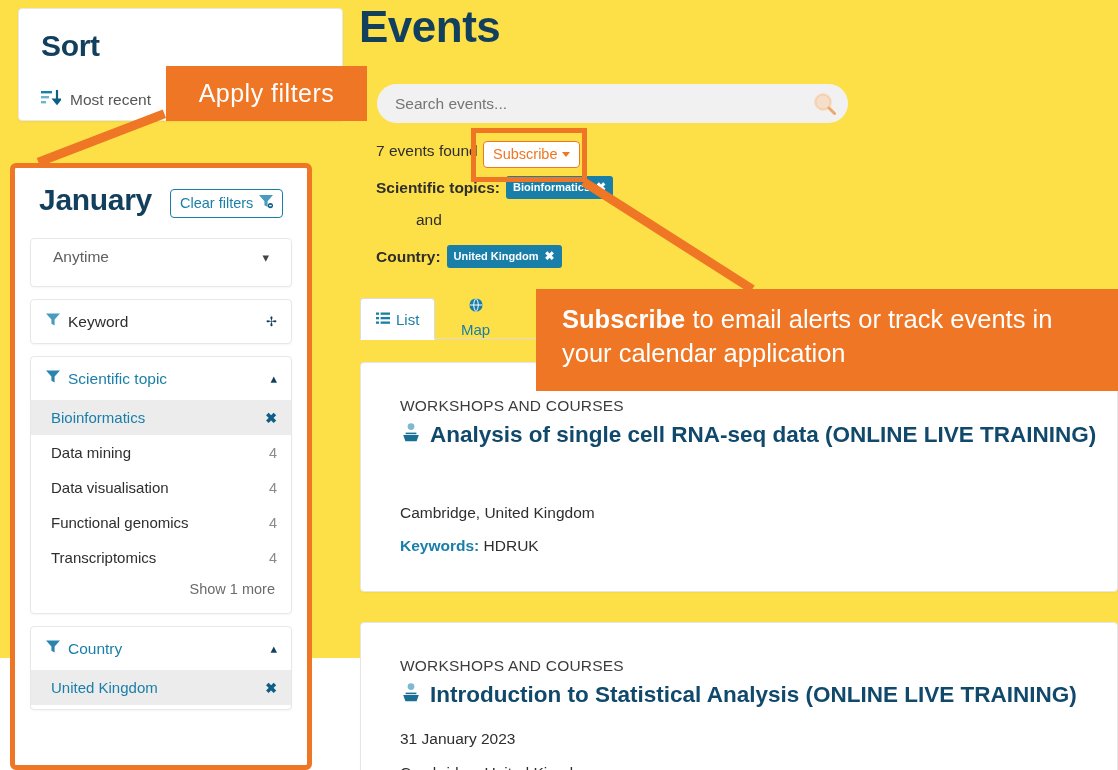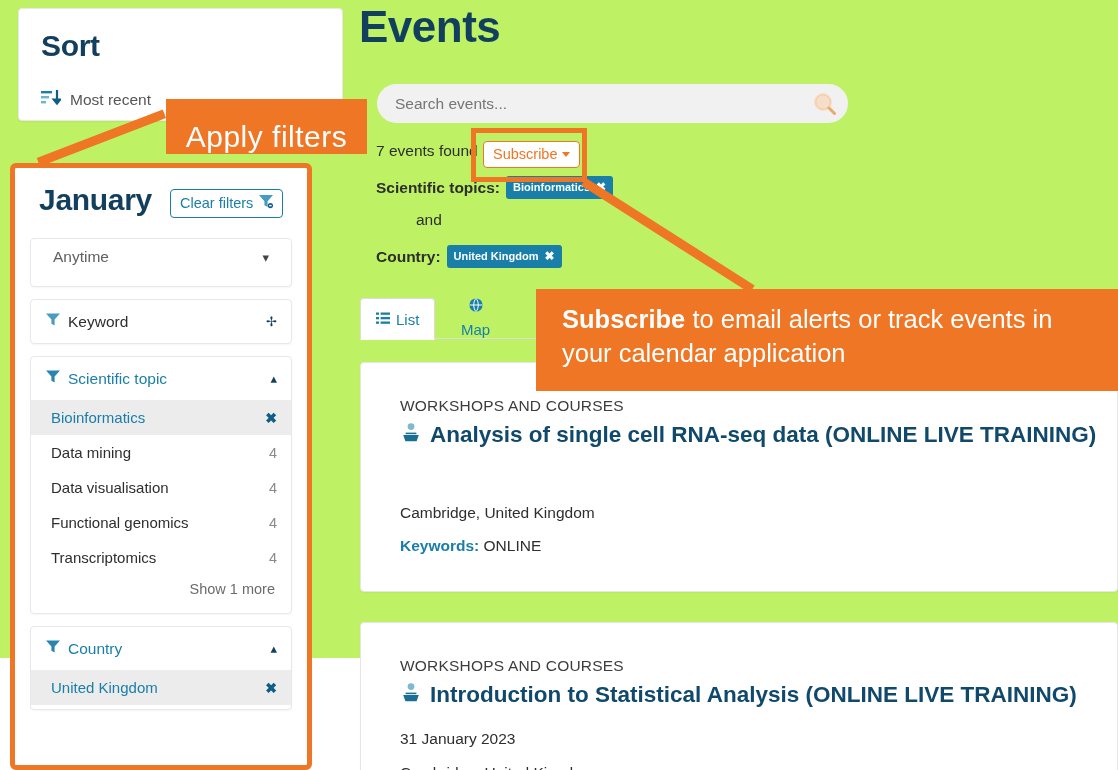--- a/index.html
+++ b/index.html
@@ -3,21 +3,21 @@
 <meta charset="utf-8">
 <style>
   * { box-sizing: border-box; }
   html, body {
     margin: 0; padding: 0;
     width: 1118px; height: 770px;
     background: #ffffff;
     font-family: "Liberation Sans", sans-serif;
     overflow: hidden;
   }
-  #root { position: relative; width: 1118px; height: 658px; background: #bef264; }
+  #root { position: relative; width: 1118px; height: 658px; background: #fde047; }
 
   
   .sort-card {
     position: absolute; left: 18px; top: 8px; width: 325px; height: 113px;
     background: #fff; border: 1px solid #e8e8e8; border-radius: 4px;
     box-shadow: 0 1px 2px rgba(0,0,0,.05);
   }
   .sort-title {
     position: absolute; left: 22px; top: 20px;
     font-size: 30px; font-weight: 700; color: #123f5e; letter-spacing: -.3px;
@@ -153,22 +153,22 @@
     font-size: 22.5px; font-weight: 700; color: #10496b;
     display: flex; align-items: flex-start; gap: 8px; cursor: pointer; white-space: nowrap;
   }
   .edate { position: absolute; left: 39px; top: 107px; font-size: 15.5px; color: #2e2e2e; }
   .eloc  { position: absolute; left: 39px; top: 141px; font-size: 15.5px; color: #2e2e2e; }
   .ekw   { position: absolute; left: 39px; top: 174px; font-size: 15.5px; color: #2e2e2e; }
   .ekw b { color: #1a7fa8; font-weight: 700; }
 
   .callout-apply {
     position: absolute; left: 166px; top: 66px; width: 201px; height: 55px;
-    background: #ee7624; color: #fff; display: flex; align-items: flex-end;
-    justify-content: center; font-size: 30px; letter-spacing: .5px; margin-top: 33px;
+    background: #ee7624; color: #fff; display: flex; align-items: center;
+    justify-content: center; font-size: 25px; letter-spacing: .5px;
   }
   .hl-subscribe {
     position: absolute; left: 471px; top: 128px; width: 116px; height: 54px;
     border: 5px solid #ee7624; background: transparent;
   }
   .subs-btn {
     position: absolute; left: 483px; top: 141px;
     border: 1px solid #ee7624; border-radius: 4px; color: #ee7624;
     background: #fff; font-size: 14.5px; padding: 4px 9px 5px 9px;
     display: flex; align-items: center; gap: 5px; cursor: pointer; z-index: 5;
@@ -366,21 +366,21 @@
           <circle cx="11" cy="4.6" r="3.4" fill="#7fb8d2"></circle>
           <path d="M5.6 10.6 H16.4 L16.4 12.2 H5.6 Z" fill="#1b6f95"></path>
           <path d="M3.2 13 H18.8 L16.6 19.2 H5.4 Z" fill="#1b6f95"></path>
         </svg>
       </span>
       <span>Analysis of single cell RNA-seq data (ONLINE LIVE TRAINING)</span>
     </div>
     <div class="eloc">Cambridge, United Kingdom</div>
     <div class="ekw">
       <b>Keywords:</b>
-      <span>ONLINE</span>
+      <span>HDRUK</span>
     </div>
   </div>
 
   <div class="ecard" id="ecard-1">
     <div class="ecat">WORKSHOPS AND COURSES</div>
     <div class="etitle">
       <span>
         <svg width="22" height="21" viewBox="0 0 22 21">
           <circle cx="11" cy="4.6" r="3.4" fill="#7fb8d2"></circle>
           <path d="M5.6 10.6 H16.4 L16.4 12.2 H5.6 Z" fill="#1b6f95"></path>

